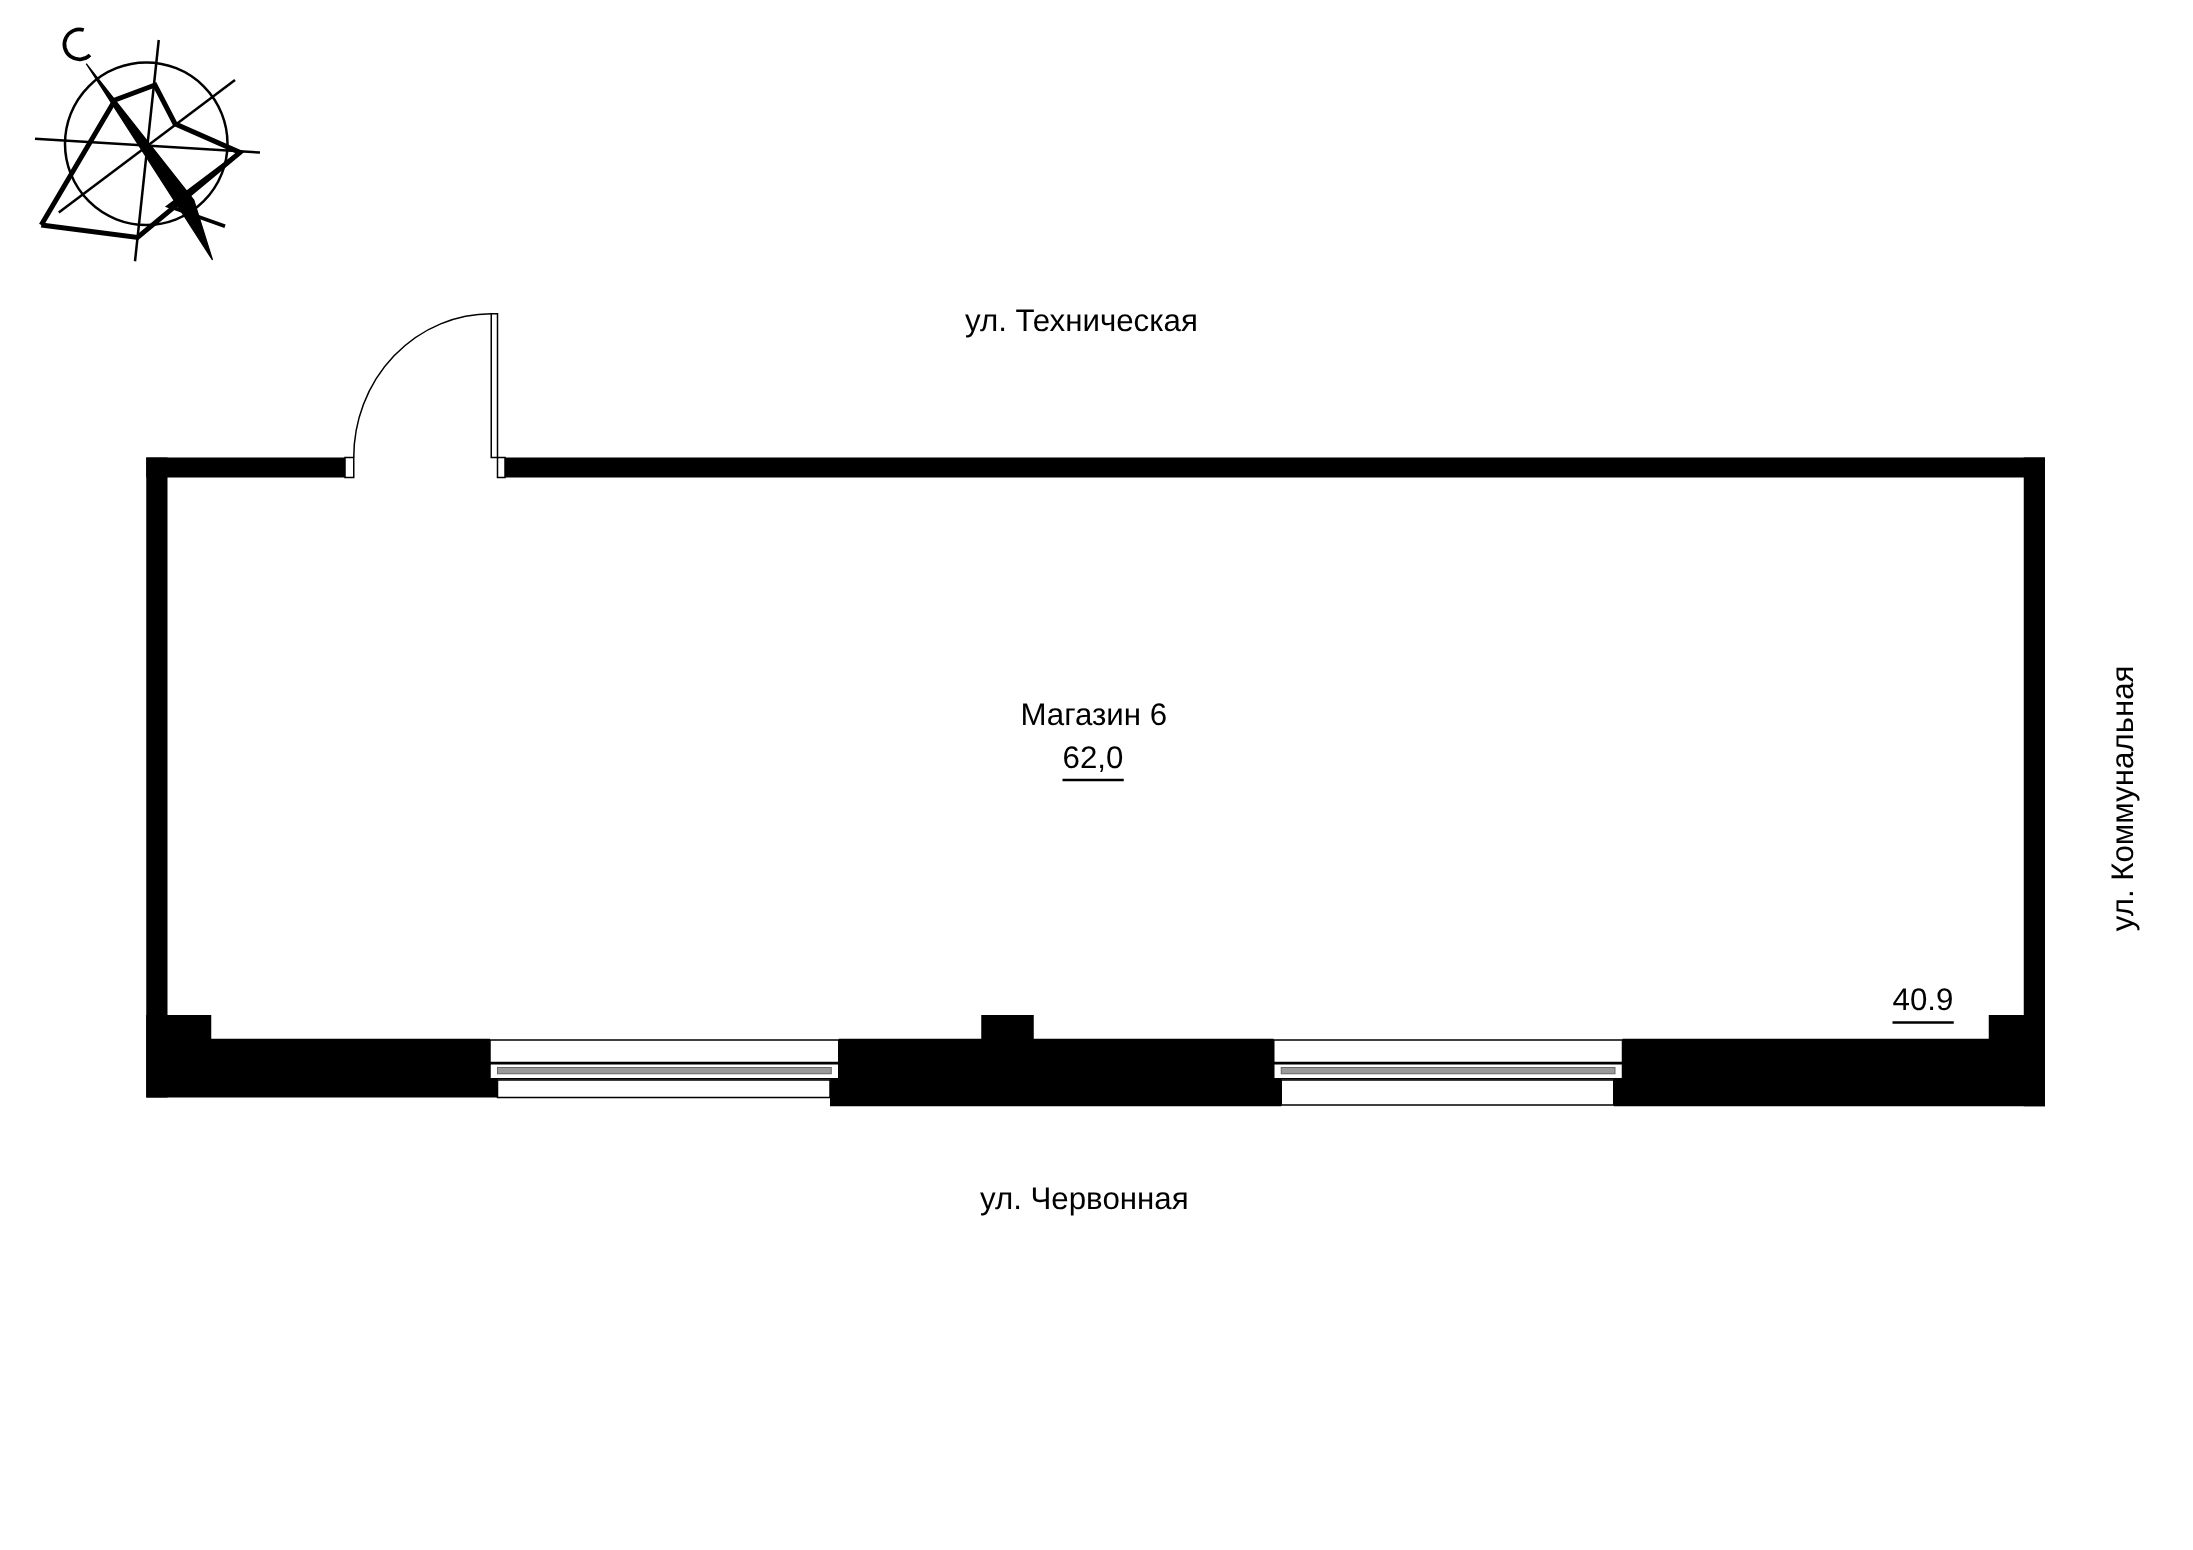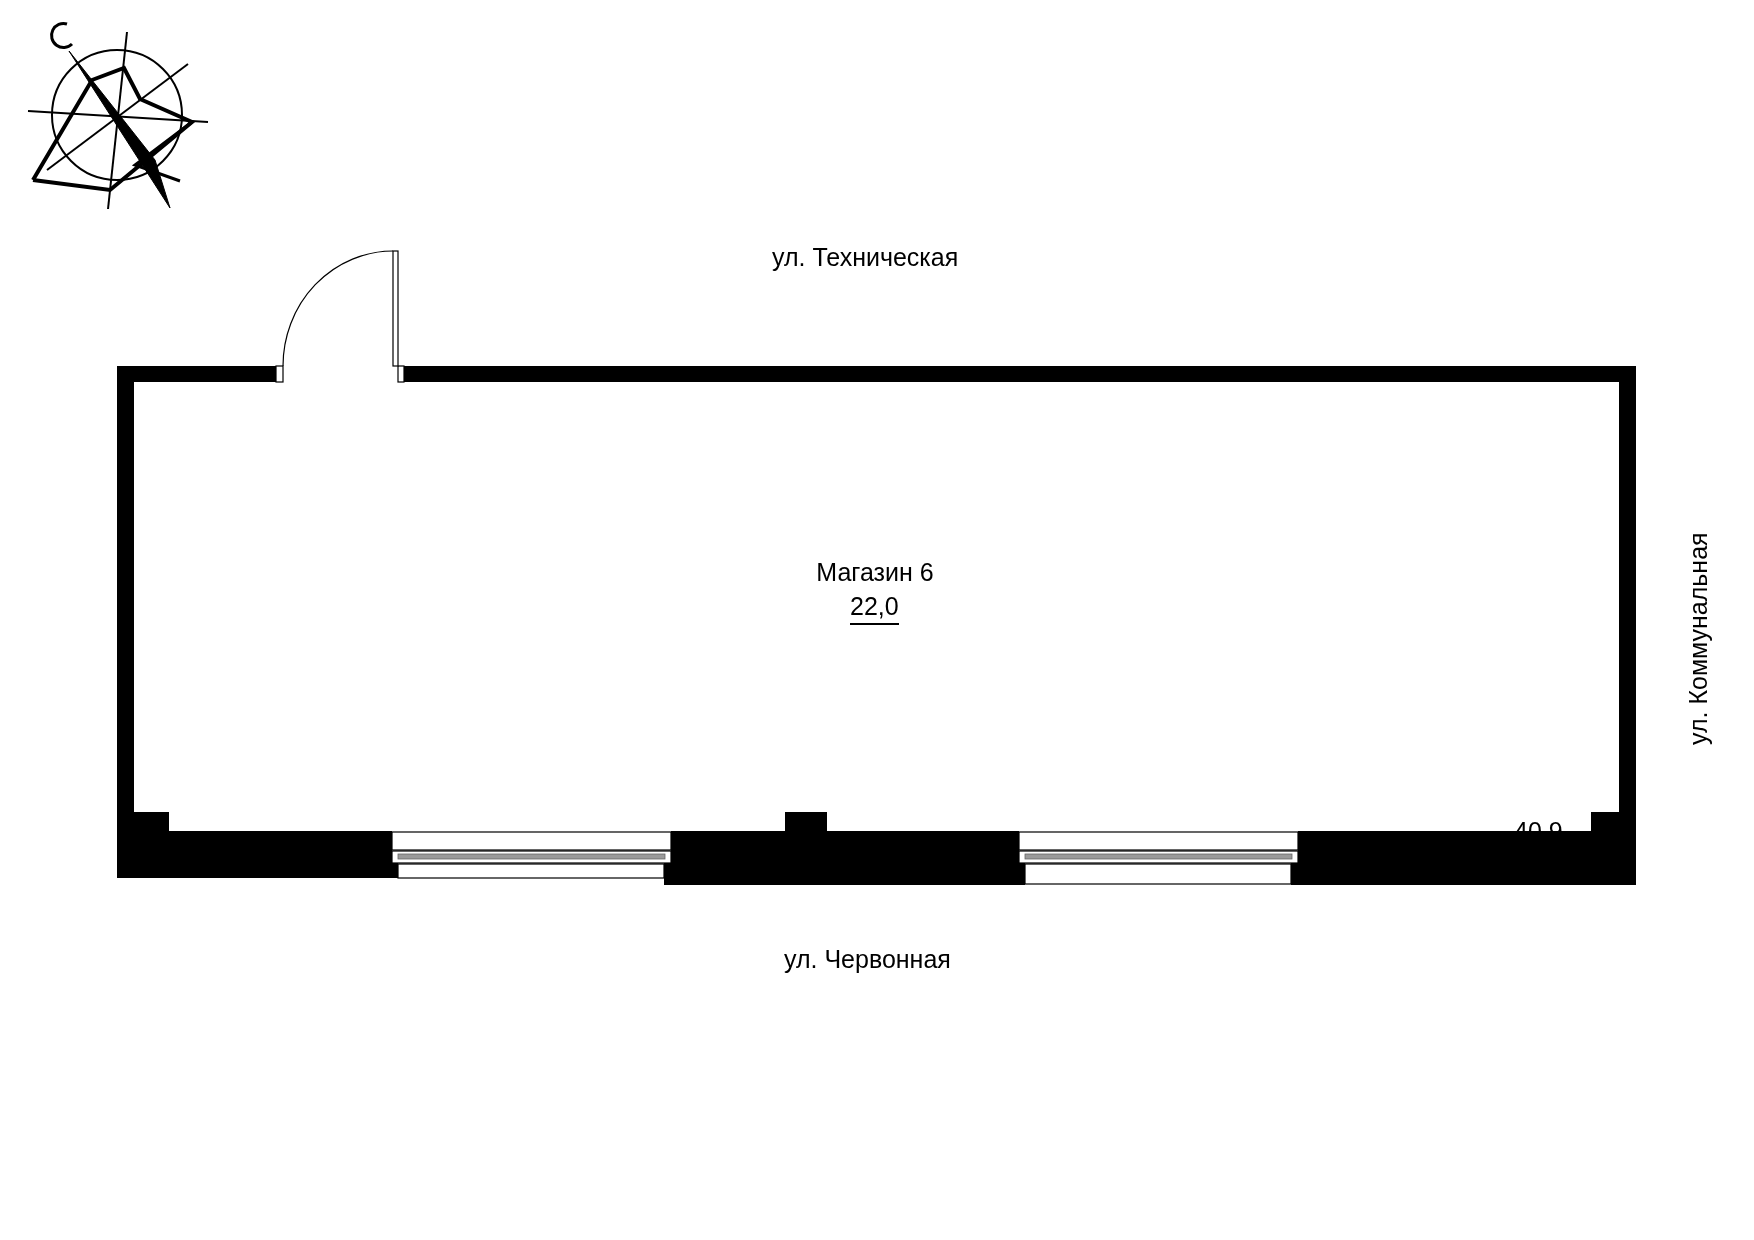--- a/index.html
+++ b/index.html
@@ -4,21 +4,21 @@
 <style>
   html, body { margin: 0; padding: 0; background: #ffffff; }
   body { width: 1754px; height: 1240px; position: relative; overflow: hidden; font-family: "Liberation Sans", sans-serif; }
   #plan { position: absolute; left: 0; top: 0; }
   .label { position: absolute; color: #000; font-size: 25px; white-space: nowrap; line-height: 1; }
   .street-top { left: 772px; top: 245px; }
   .street-bottom { left: 784px; top: 947px; }
   .street-right { left: 1686px; top: 745px; transform: rotate(-90deg); transform-origin: left top; }
   .room-name { left: 0; width: 1754px; text-align: center; top: 560px; margin-left: -2px; }
   .room-area { left: 850px; top: 594px; border-bottom: 2px solid #000; padding-bottom: 4px; }
-  .room-area2 { left: 1514px; top: 788px; border-bottom: 2px solid #000; padding-bottom: 4px; margin-top: 31px; }
+  .room-area2 { left: 1514px; top: 788px; border-bottom: 2px solid #000; padding-bottom: 4px; }
 </style>
 </head>
 <body>
 
 <svg id="plan" width="1754" height="1240" viewBox="0 0 1754 1240" xmlns="http://www.w3.org/2000/svg">
 
   <g stroke="#000" fill="none">
     <circle cx="117" cy="115" r="65" stroke-width="2"></circle>
     <line x1="28" y1="111" x2="208" y2="122" stroke-width="2"></line>
     <line x1="127" y1="32" x2="108" y2="209" stroke-width="2"></line>
@@ -66,14 +66,14 @@
     <rect x="1025" y="864" width="266" height="20"></rect>
     <rect x="1025" y="854" width="267" height="5" fill="#9a9a9a" stroke="#666" stroke-width="0.8"></rect>
   </g>
 </svg>
 
 <div class="label street-top">ул. Техническая</div>
 <div class="label street-bottom">ул. Червонная</div>
 <div class="label street-right">ул. Коммунальная</div>
 
 <div class="label room-name">Магазин 6</div>
-<div class="label room-area">22,0</div>
+<div class="label room-area">62,0</div>
 <div class="label room-area2">40.9</div>
 
 </body></html>

